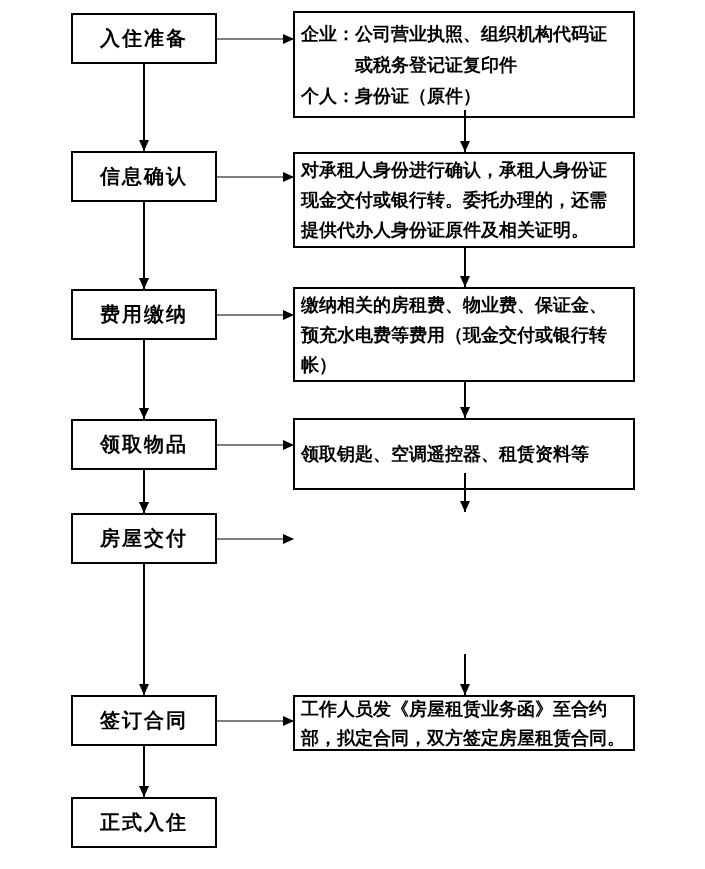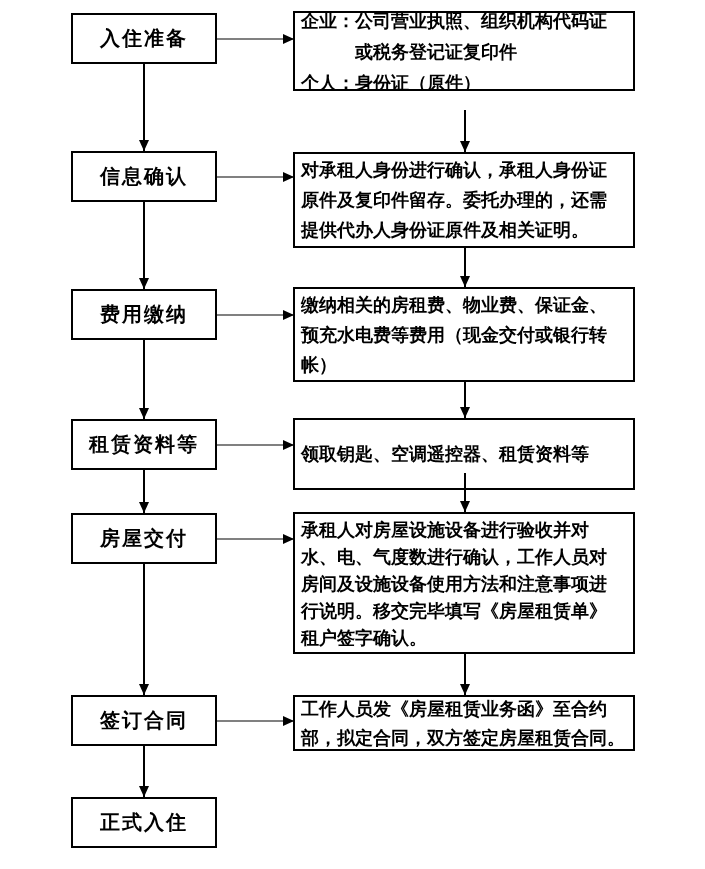--- a/index.html
+++ b/index.html
@@ -90,49 +90,42 @@
   }
 </style>
 </head>
 <body>
 
 <div id="canvas">
 
   <div class="step-box" style="top:13px"><span>入住准备</span></div>
   <div class="step-box" style="top:289px"><span>费用缴纳</span></div>
   <div class="step-box" style="top:151px"><span>信息确认</span></div>
-  <div class="step-box" style="top:419px"><span>租赁资料等</span></div>
+  <div class="step-box" style="top:419px"><span>领取物品</span></div>
   <div class="step-box" style="top:513px"><span>房屋交付</span></div>
   <div class="step-box" style="top:695px"><span>签订合同</span></div>
   <div class="step-box" style="top:797px"><span>正式入住</span></div>
 
-  <div class="detail-box" style="top:11px;height:80px">
+  <div class="detail-box" style="top:11px;height:107px">
     <div class="detail-text" style="line-height:31px">企业：公司营业执照、组织机构代码证
 　　　或税务登记证复印件
 个人：身份证（原件）</div>
   </div>
   <div class="detail-box" style="top:152px;height:96px">
     <div class="detail-text">对承租人身份进行确认，承租人身份证
-原件及复印件留存。委托办理的，还需
+现金交付或银行转。委托办理的，还需
 提供代办人身份证原件及相关证明。</div>
   </div>
   <div class="detail-box" style="top:287px;height:95px">
     <div class="detail-text">缴纳相关的房租费、物业费、保证金、
 预充水电费等费用（现金交付或银行转
 帐）</div>
   </div>
   <div class="detail-box" style="top:418px;height:72px">
     <div class="detail-text">领取钥匙、空调遥控器、租赁资料等</div>
-  </div>
-  <div class="detail-box" style="top:512px;height:142px">
-    <div class="detail-text" style="line-height:27px">承租人对房屋设施设备进行验收并对
-水、电、气度数进行确认，工作人员对
-房间及设施设备使用方法和注意事项进
-行说明。移交完毕填写《房屋租赁单》
-租户签字确认。</div>
   </div>
   <div class="detail-box" style="top:695px;height:56px">
     <div class="detail-text" style="line-height:29px">工作人员发《房屋租赁业务函》至合约
 部，拟定合同，双方签定房屋租赁合同。</div>
   </div>
 
   <div class="varrow" style="left:143px;top:64px;height:87px"></div>
   <div class="varrow" style="left:143px;top:202px;height:87px"></div>
   <div class="varrow" style="left:143px;top:340px;height:79px"></div>
   <div class="varrow" style="left:143px;top:470px;height:43px"></div>

